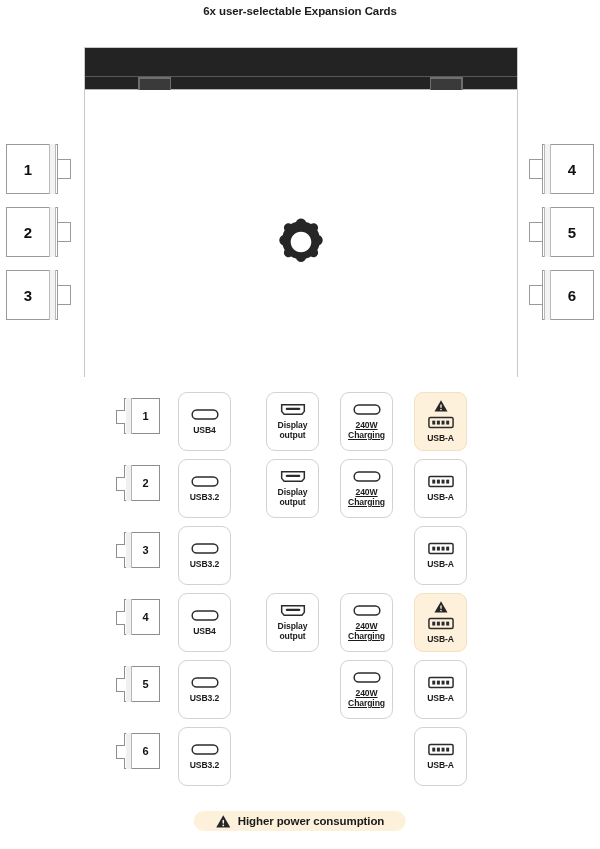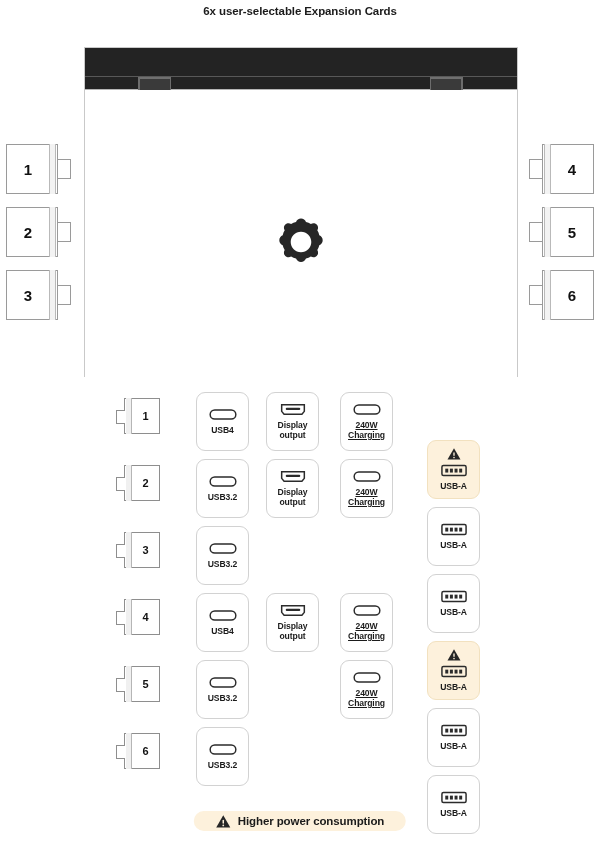--- a/index.html
+++ b/index.html
@@ -143,24 +143,24 @@
     border-radius: 9px;
     background: #ffffff;
     display: flex;
     flex-direction: column;
     align-items: center;
     justify-content: center;
     gap: 3px;
   }
   .cell.empty { border: none; background: transparent; }
   .cell.warn { background: #fdf1dc; border-color: #f2e1bf; }
-  .col-1 { left: 196px; }
+  .col-1 { left: 178px; }
   .col-2 { left: 266px; }
   .col-3 { left: 340px; text-decoration: underline; }
-  .col-4 { left: 427px; margin-top: 48px; }
+  .col-4 { left: 414px; }
 
   .cell-label {
     font-size: 8.6px;
     font-weight: 700;
     line-height: 10.5px;
     text-align: center;
     color: #1b1b1b;
     letter-spacing: -0.1px;
   }
   .icon-wrap { display: flex; align-items: center; justify-content: center; height: 14px; }

